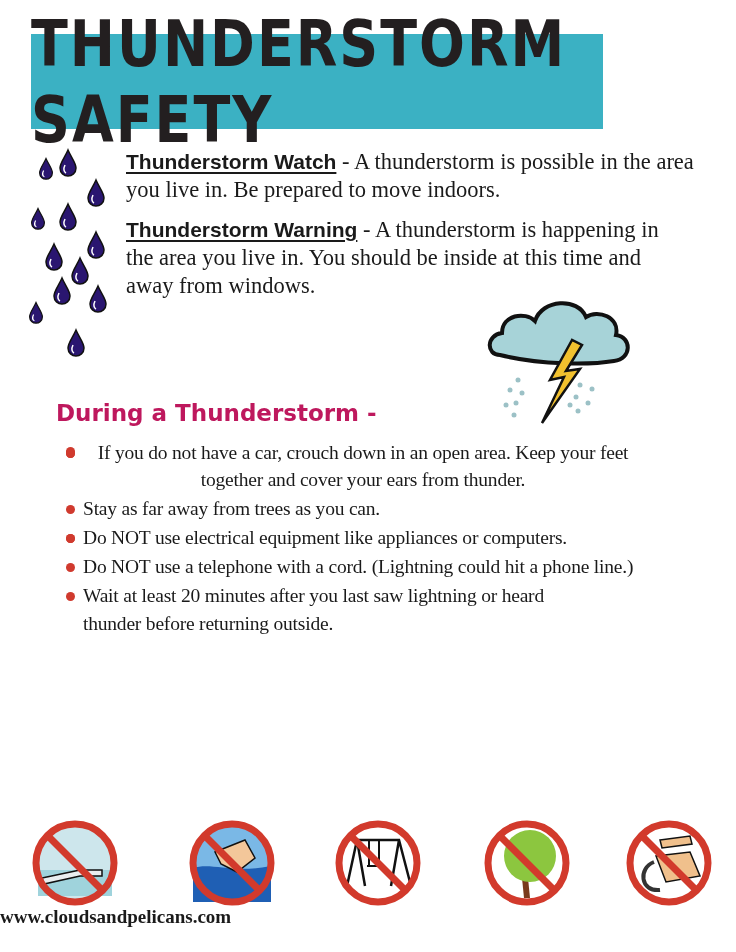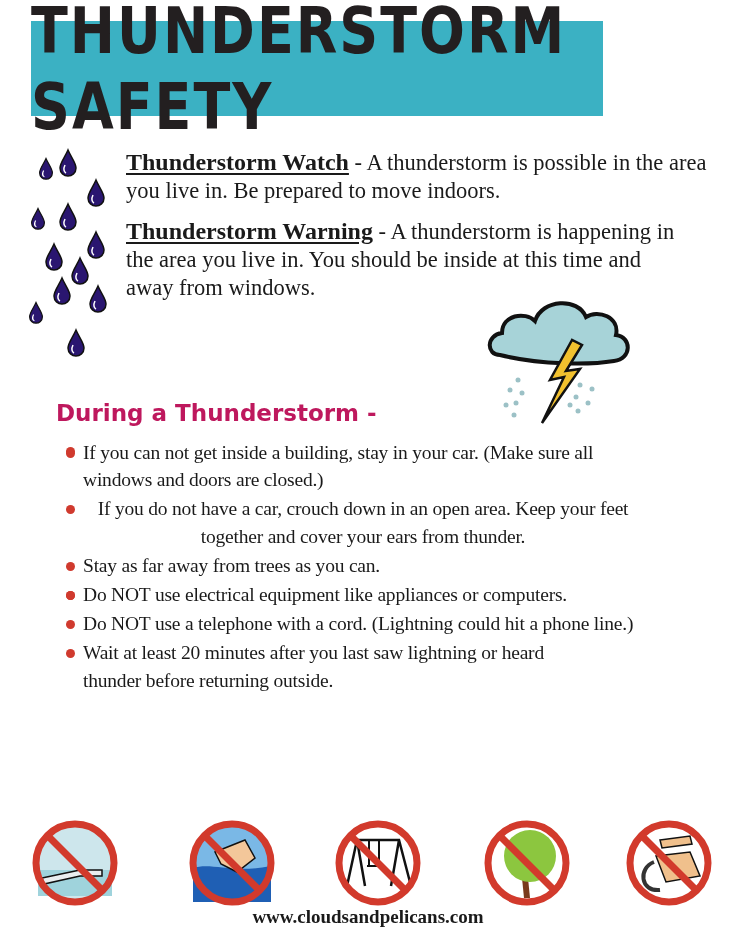--- a/index.html
+++ b/index.html
@@ -1,30 +1,30 @@
 <!DOCTYPE html>
 <html><head>
 <meta charset="utf-8">
 <style>
   html, body { margin:0; padding:0; background:#ffffff; }
   body { width:736px; height:952px; position:relative; overflow:hidden; font-family:"Liberation Serif", serif; color:#1a1a1a; }
-  .banner { position:absolute; left:31px; top:21px; width:572px; height:95px; background:#3bb1c3; display:flex; align-items:center; justify-content:center; }
+  .banner { position:absolute; left:31px; top:34px; width:572px; height:95px; background:#3bb1c3; display:flex; align-items:center; justify-content:center; }
   .banner-title { font-family:"DejaVu Sans", sans-serif; font-weight:bold; font-size:54px; letter-spacing:2px; color:#231f20; transform:scaleY(1.2); }
   .drops { position:absolute; left:20px; top:140px; width:100px; height:230px; }
   .defs { position:absolute; left:126px; top:148px; width:600px; }
   .def { font-size:22.5px; line-height:28px; margin-bottom:12px; }
-  .term { font-family:Liberation Serif, serif; font-weight:bold; font-size:24px; text-decoration:underline; text-underline-offset:3px; }
+  .term { font-family:Liberation Sans, sans-serif; font-weight:bold; font-size:21px; text-decoration:underline; text-underline-offset:3px; }
   .cloud { position:absolute; left:480px; top:285px; width:160px; height:160px; }
   .section-title { position:absolute; left:56px; top:400px; font-family:"DejaVu Sans", sans-serif; font-weight:bold; font-size:23px; color:#be185d; }
   .tips { position:absolute; left:63px; top:437px; width:660px; list-style:none; margin:0; padding:0; }
   .tips li { position:relative; padding-left:20px; font-size:19.5px; line-height:27.5px; margin-bottom:1.6px; letter-spacing:-0.2px; }
   .bullet { position:absolute; left:3px; top:10px; width:9px; height:9px; border-radius:50%; background:#d03a2e; }
   .signs { position:absolute; left:30px; top:818px; width:690px; height:90px; }
   .sign { position:absolute; top:0; width:90px; height:90px; }
-  .footer { position:absolute; left:0; width:736px; top:906px; text-align:center; font-weight:bold; font-size:19px; color:#1a1a1a; }
+  .footer { position:absolute; left:0; width:736px; top:906px; text-align:left; font-weight:bold; font-size:19px; color:#1a1a1a; }
 </style>
 </head>
 <body>
 
 <div class="banner">
   <span class="banner-title">THUNDERSTORM SAFETY</span>
 </div>
 
 <svg class="drops" viewBox="0 0 100 230">
   <defs>
@@ -96,21 +96,21 @@
       <circle cx="90" cy="120" r="2.5"></circle>
   </g>
   <path d="M20,70 C6,70 6,50 22,48 C22,30 45,26 55,36 C62,14 98,12 106,32 C118,24 140,32 136,50 C152,52 152,74 134,76 C110,80 60,80 20,70 Z" fill="#a7d3d8" stroke="#111" stroke-width="4"></path>
   <path d="M92,55 L70,95 L84,92 L62,138 L100,84 L86,86 L102,60 Z" fill="#f2c12e" stroke="#111" stroke-width="2.5"></path>
 </svg>
 
 <div class="section-title">During a Thunderstorm -</div>
 
 <ul class="tips">
   <li style="width:570px;"><span class="bullet"></span></li>
-  <li style="width:580px;"><span class="bullet"></span><span>If you can not get inside a building, stay in your car. (Make sure all windows and doors are closed.)</span></li>
+  <li style="width:580px;"><span class="bullet"></span></li>
   <li style="width:560px;text-align:center;"><span class="bullet"></span><span>If you do not have a car, crouch down in an open area. Keep your feet together and cover your ears from thunder.</span></li>
   <li><span class="bullet"></span><span>Stay as far away from trees as you can.</span></li>
   <li><span class="bullet"></span></li>
   <li><span class="bullet"></span><span>Do NOT use electrical equipment like appliances or computers.</span></li>
   <li style="white-space:nowrap;"><span class="bullet"></span><span>Do NOT use a telephone with a cord. (Lightning could hit a phone line.)</span></li>
   <li style="width:500px;"><span class="bullet"></span><span>Wait at least 20 minutes after you last saw lightning or heard thunder before returning outside.</span></li>
 </ul>
 
 <div class="signs">
   <svg class="sign" style="left:0" viewBox="0 0 90 90">

